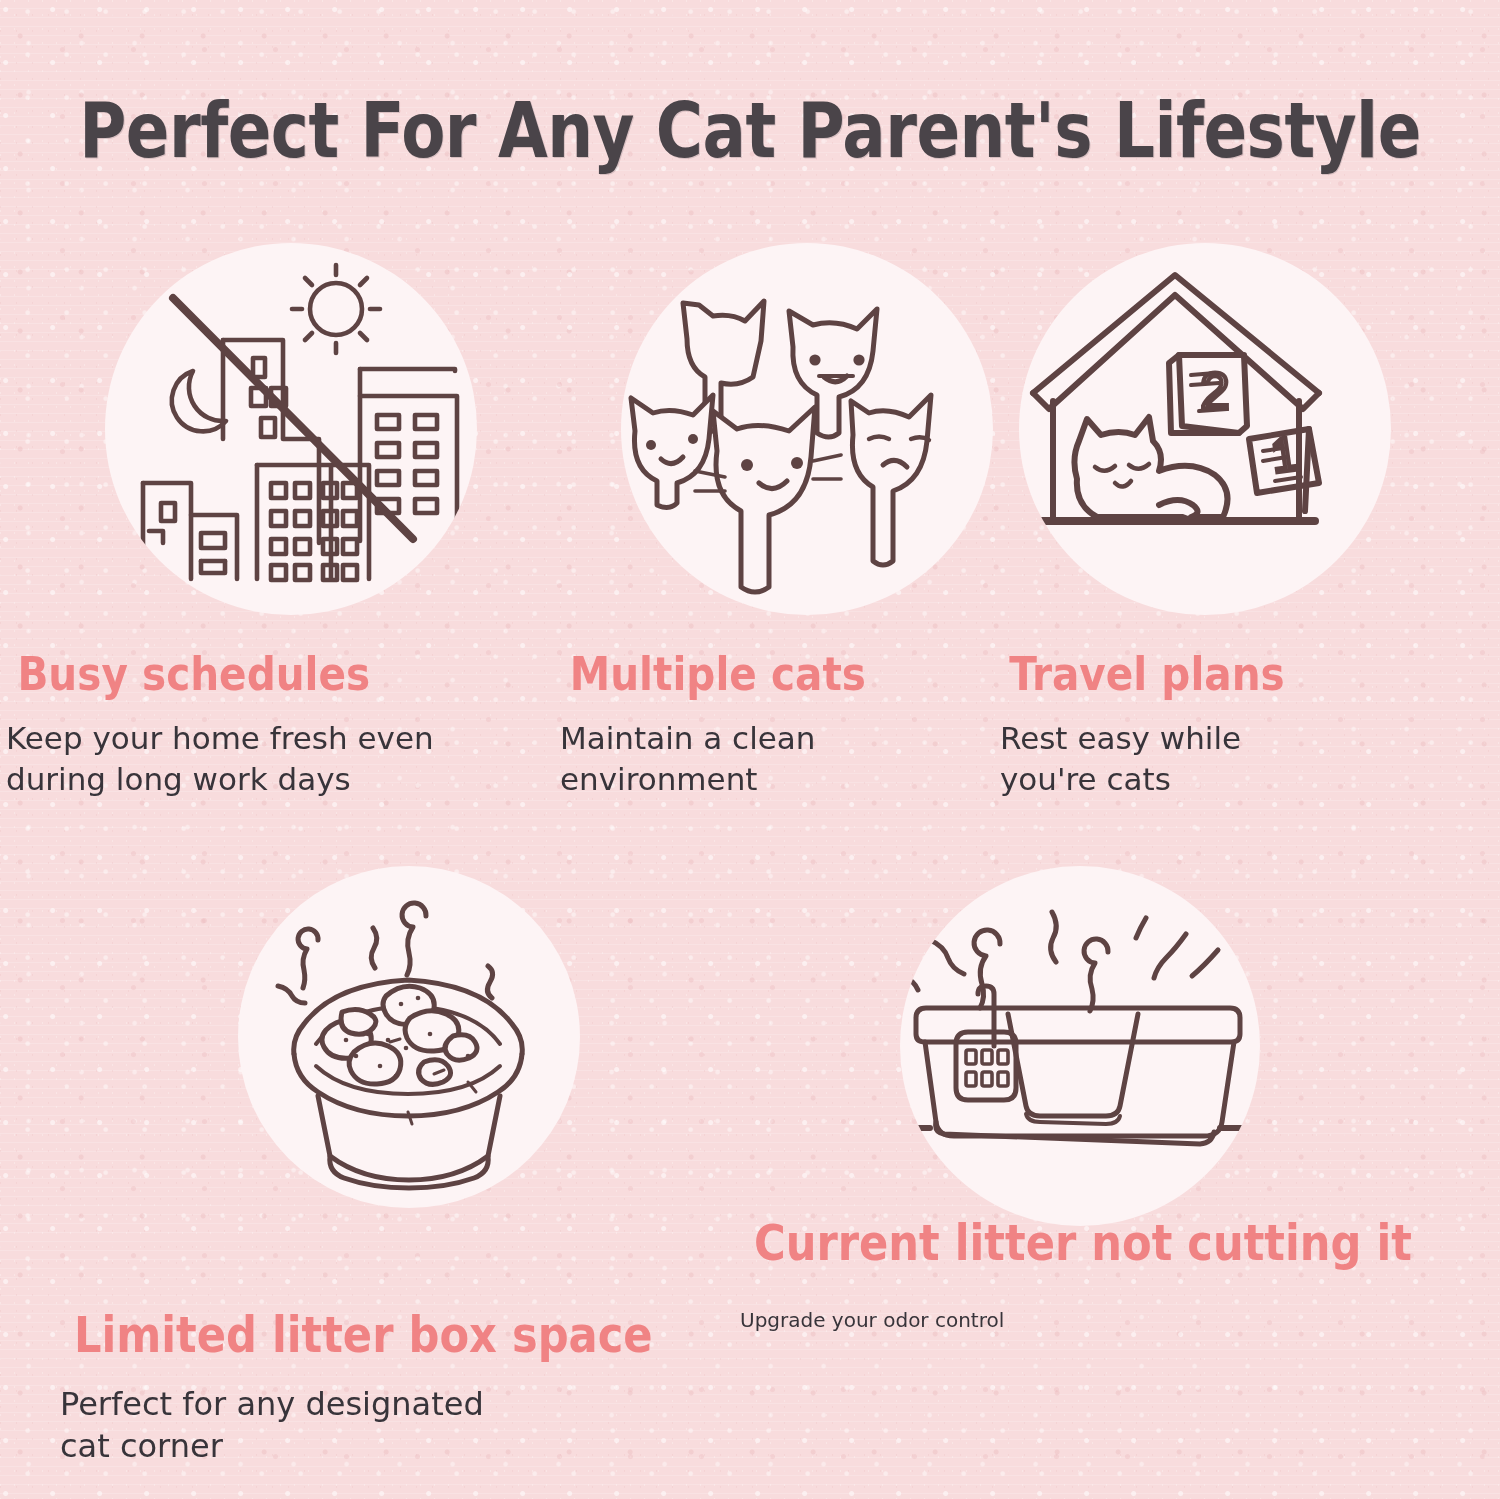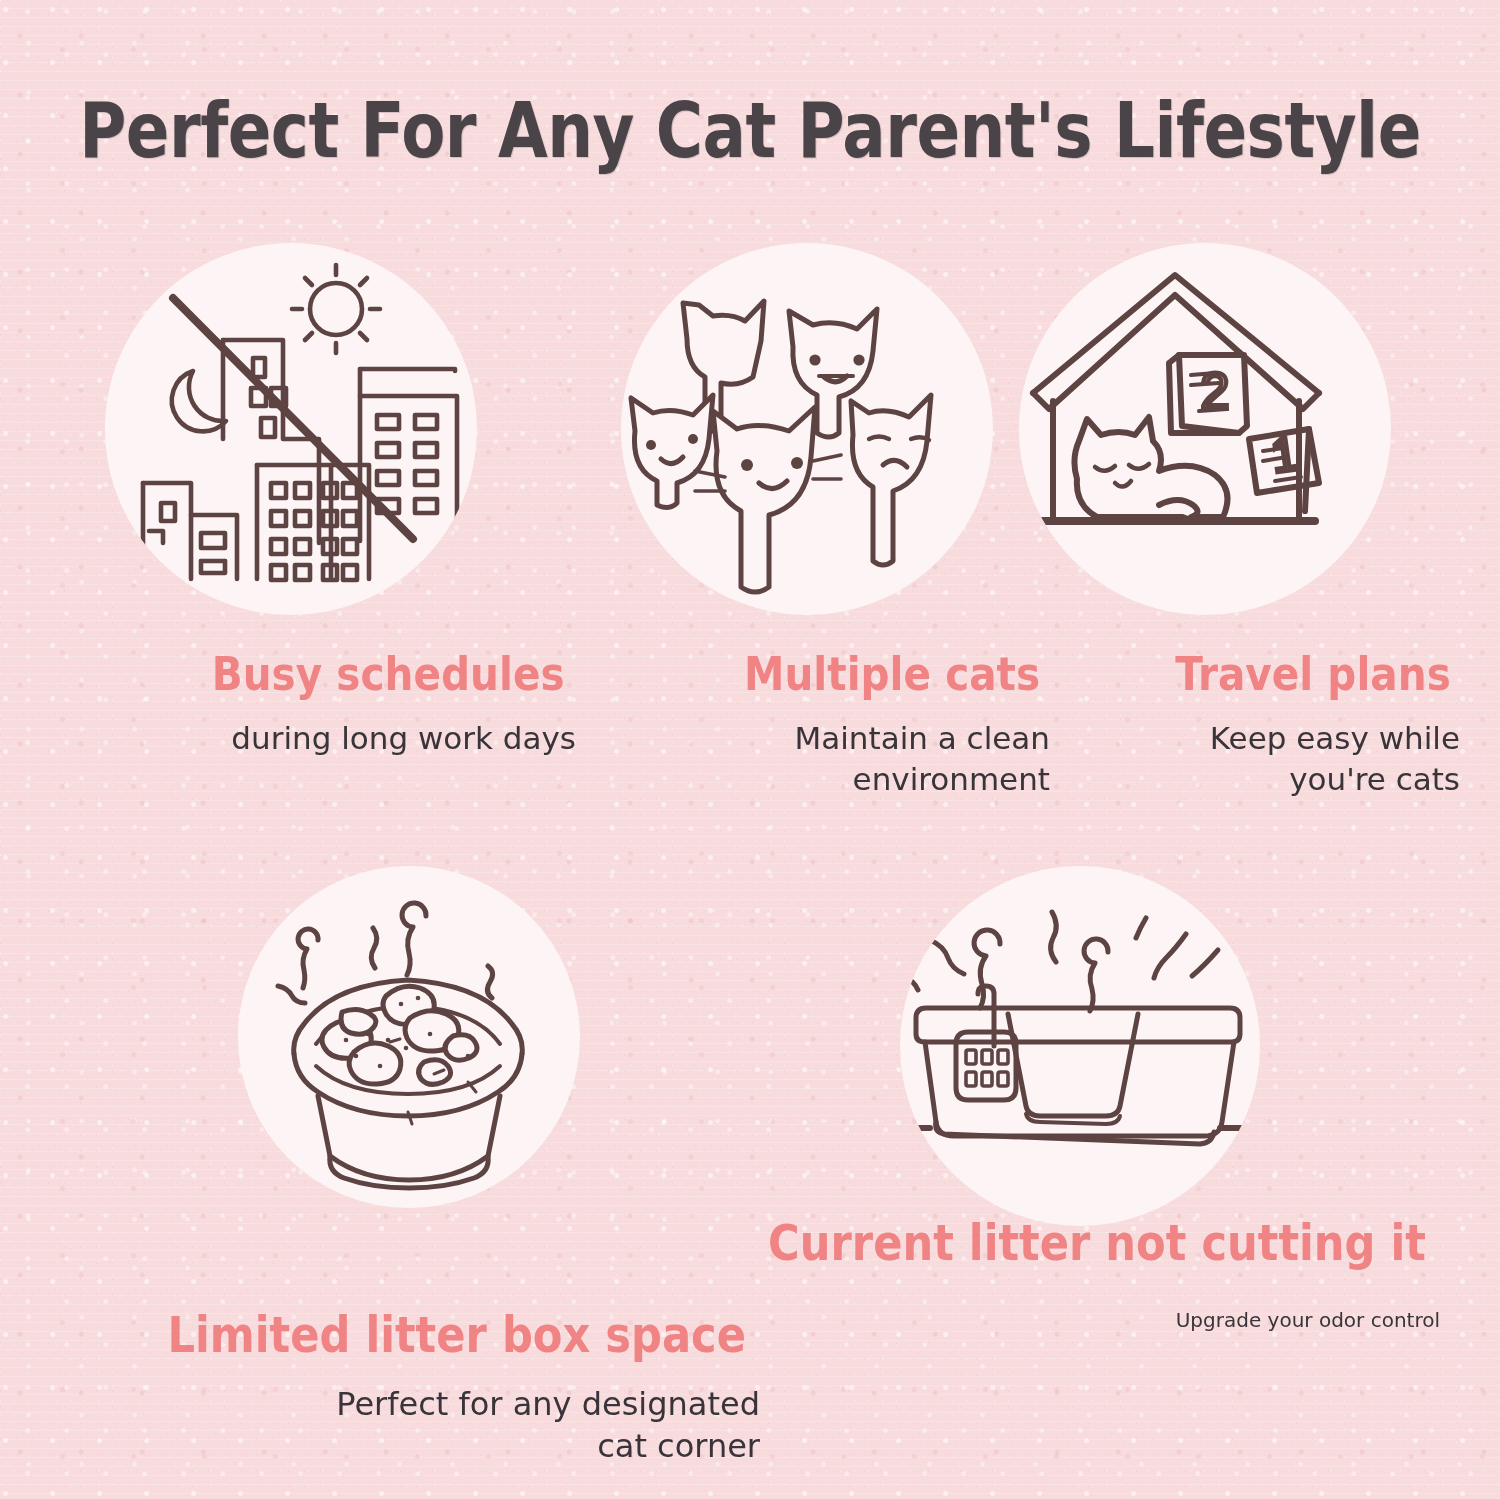--- a/index.html
+++ b/index.html
@@ -71,21 +71,21 @@
 
   .c1 { left: 105px;  top: 243px; width: 372px; height: 372px; }
   .c2 { left: 621px;  top: 243px; width: 372px; height: 372px; }
   .c3 { left: 1019px; top: 243px; width: 372px; height: 372px; }
   .c4 { left: 238px;  top: 866px; width: 342px; height: 342px; }
   .c5 { left: 900px;  top: 866px; width: 360px; height: 360px; }
 
   
   .card-text {
     position: absolute;
-    text-align: right;
+    text-align: left;
   }
   .heading {
     font-family: "Liberation Sans Narrow", "DejaVu Sans Condensed", "Liberation Sans", sans-serif;
     font-weight: bold;
     font-size: 47px;
     color: #f08384;
     line-height: 1.1;
     white-space: nowrap;
     transform: scaleX(0.96);
   }
@@ -184,20 +184,21 @@
         <path d="M96 318 L96 330 L120 330 L120 318"></path>
       </g>
 
       <line x1="68" y1="55" x2="308" y2="296" stroke="#5e4343" stroke-width="8" stroke-linecap="round"></line>
     </svg>
   </div>
 
   <div class="card-text t1">
     <div class="heading">Busy schedules</div>
     <div class="desc">
+      <div>Keep your home fresh even</div>
       <div>during long work days</div>
     </div>
   </div>
 
   <div class="circle c2">
     <svg width="372" height="372" viewBox="0 0 372 372">
       <g fill="#fdf4f5" stroke="#5e4343" stroke-width="5" stroke-linecap="round" stroke-linejoin="round">
 
         <path d="M62 60 L66 96 Q66 124 84 134 L84 184 Q92 192 100 184 L100 140
                  Q118 144 132 134 L140 98 L143 58 L124 78 Q110 70 92 73 L78 62 Z"></path>
@@ -276,21 +277,21 @@
       </g>
 
       <text x="196" y="166" font-family="'Liberation Sans', sans-serif" font-size="52" fill="none" stroke="#5e4343" stroke-width="4.2" text-anchor="middle">2</text>
       <text x="268" y="228" font-family="'Liberation Sans', sans-serif" font-size="48" fill="none" stroke="#5e4343" stroke-width="4.2" text-anchor="middle" transform="rotate(-8 268 228)">1</text>
     </svg>
   </div>
 
   <div class="card-text t3">
     <div class="heading">Travel plans</div>
     <div class="desc">
-      <div>Keep easy while</div>
+      <div>Rest easy while</div>
       <div>you're cats</div>
     </div>
   </div>
 
   <div class="circle c4">
     <svg width="342" height="342" viewBox="0 0 342 342">
       <g fill="none" stroke="#5e4343" stroke-width="5" stroke-linecap="round" stroke-linejoin="round">
 
         <path d="M188 50 a12 12 0 1 0 -13 11 q-8 12 -4 26 q3 12 -2 22"></path>
         <path d="M80 74 a10 10 0 1 0 -11 9 q-6 10 -3 21 q2 10 -1 18"></path>

